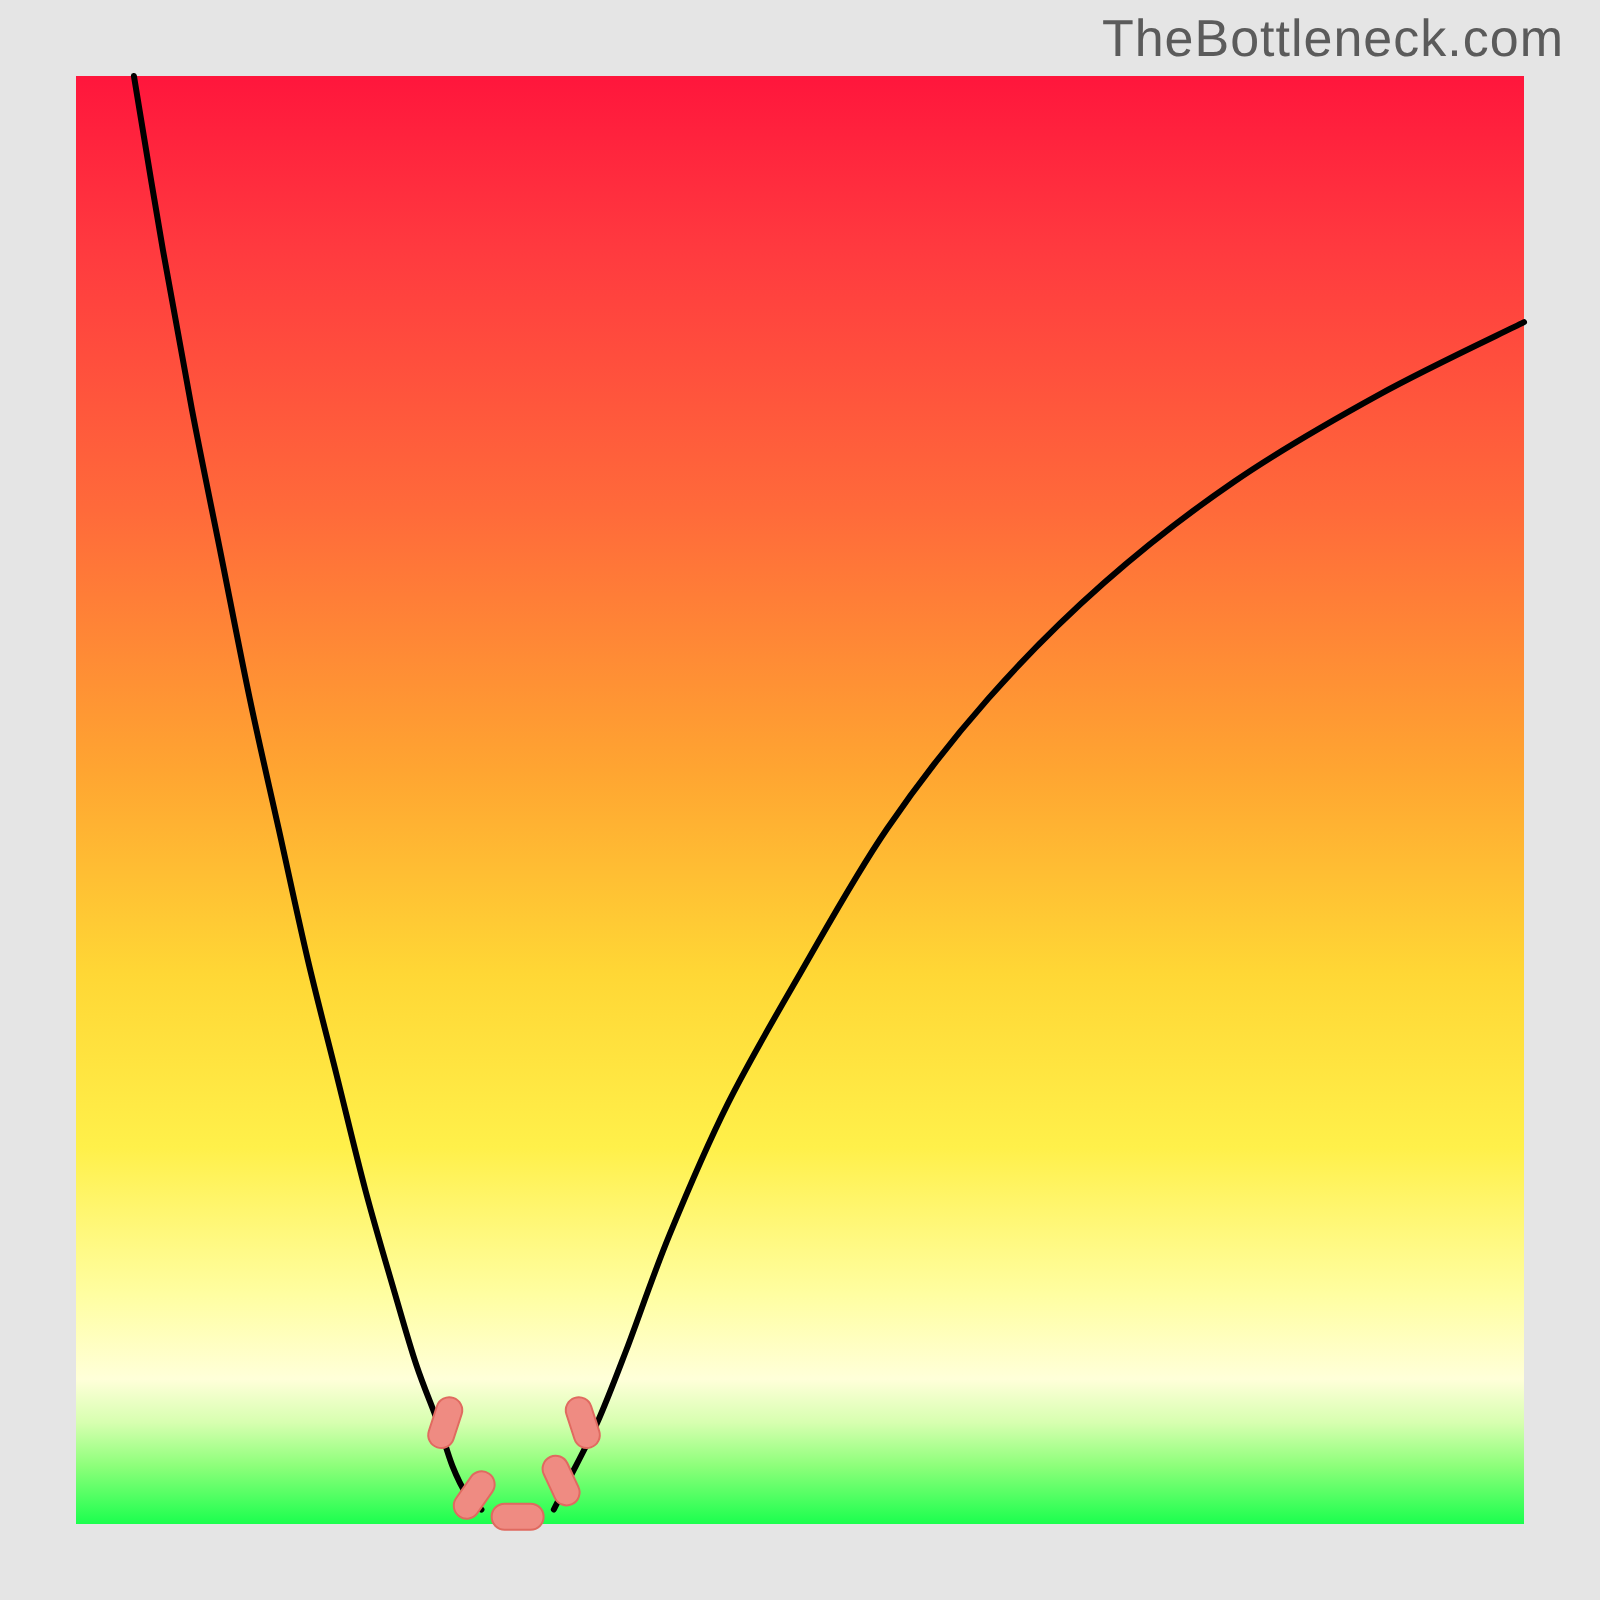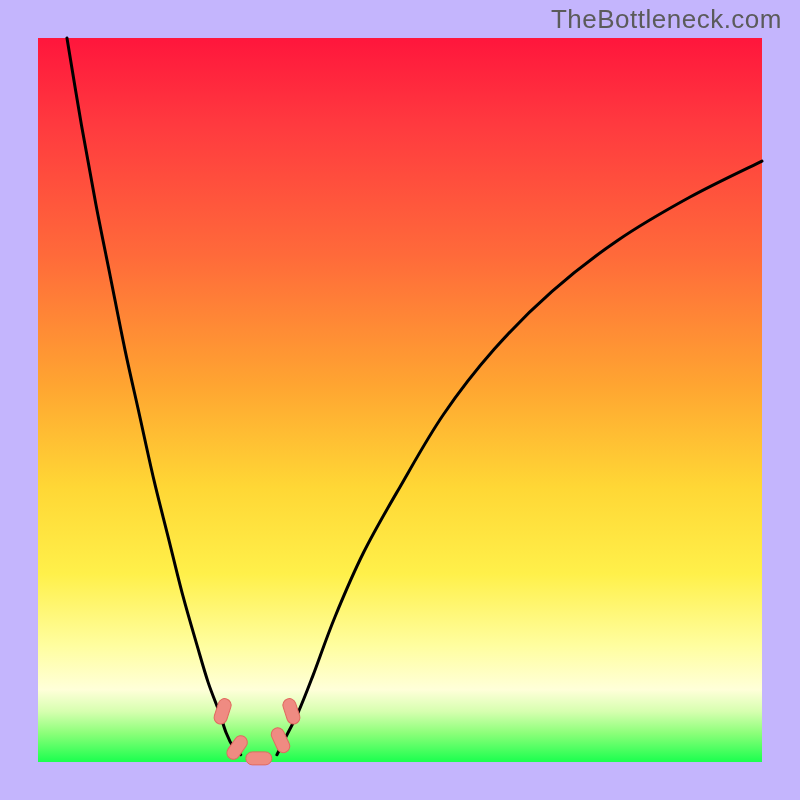--- a/index.html
+++ b/index.html
@@ -10,21 +10,21 @@
     overflow: hidden;
     background: #000;
     font-family: Arial, Helvetica, sans-serif;
   }
   .frame {
     position: absolute;
     left: 0;
     top: 0;
     width: 800px;
     height: 800px;
-    background: #c4b5fd;
+    background: #e5e5e5;
   }
   .watermark {
     position: absolute;
     top: 4px;
     right: 18px;
     color: #5b5b5b;
     font-size: 26px;
     font-weight: 500;
     letter-spacing: 0.5px;
     user-select: none;

